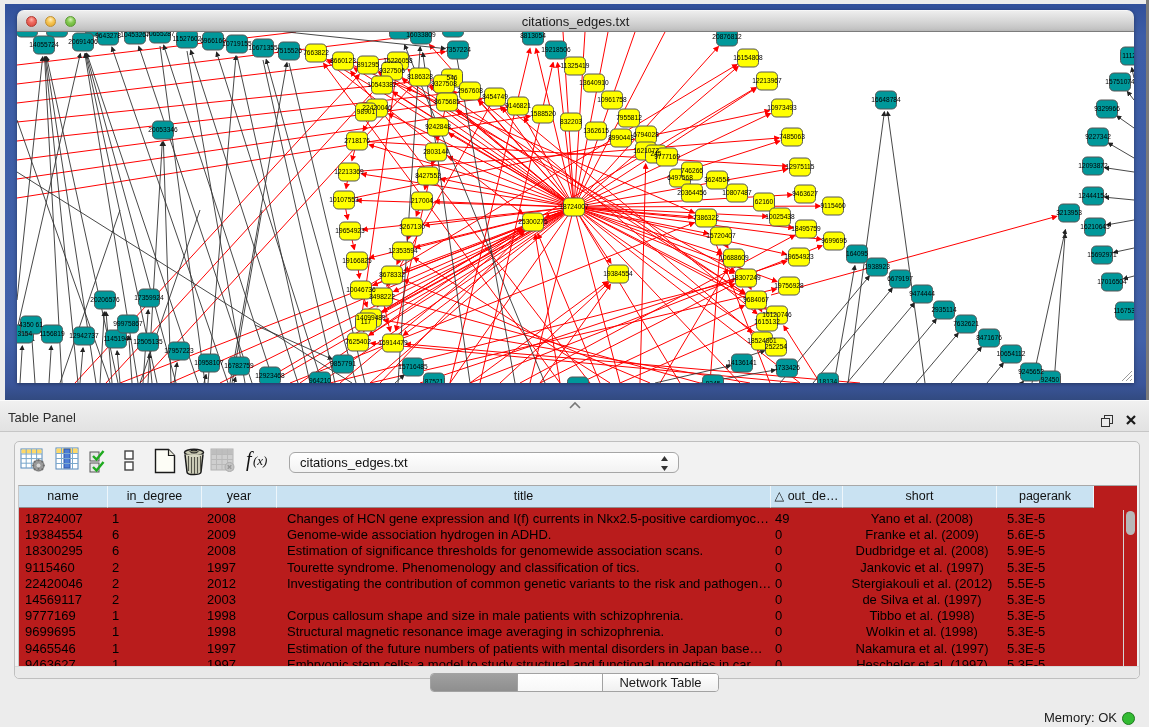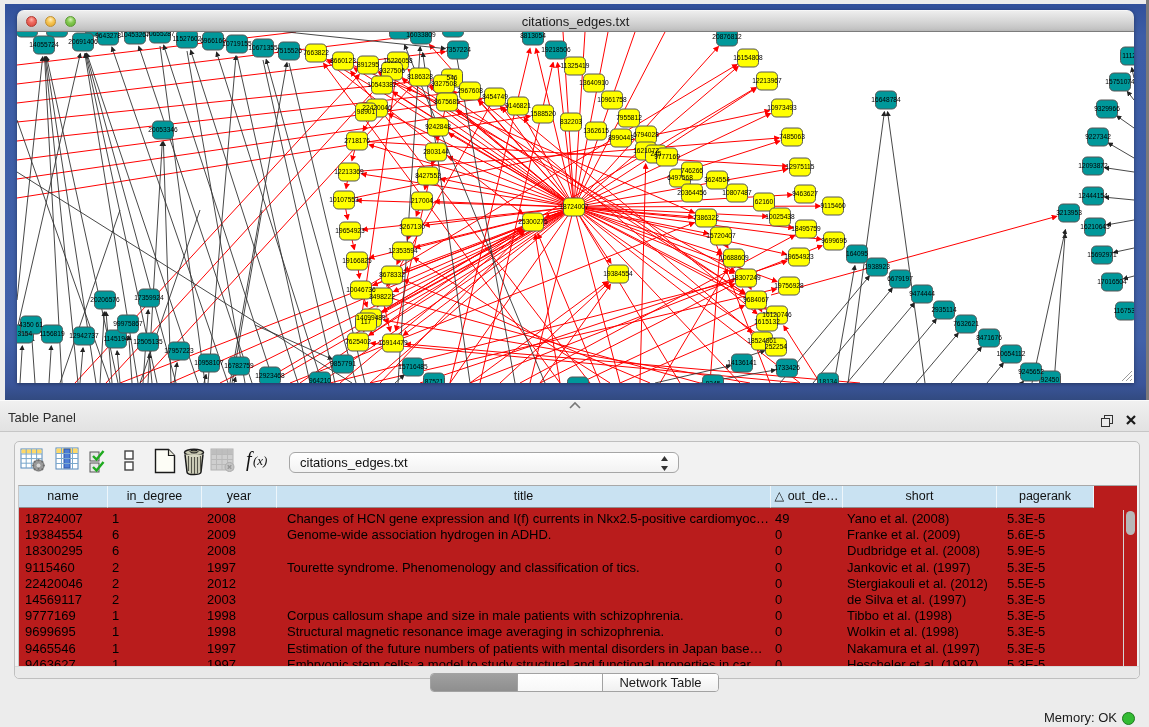--- a/index.html
+++ b/index.html
@@ -20,21 +20,21 @@
 .tool { position:absolute; left:3px; top:4px; height:32px; }
 .dd { position:absolute; left:274px; top:10px; width:390px; height:21px; background:linear-gradient(180deg,#ffffff,#f2f2f2); border:1px solid #a6a6a6; border-radius:6px; font-size:13px; color:#111; line-height:20px; padding-left:10px; }
 
 .tbl { position:absolute; left:3px; top:43px; width:1119px; height:182px; background:#b91c1c; border-top:1px solid #a8a8a8; border-left:1px solid #c8c8c8; overflow:hidden; }
 .th { position:absolute; left:0; top:0; height:22px; background:#c9e2f2; border-right:1px solid #eef6fb; border-bottom:1px solid #8e8e8e; font-size:12.5px; color:#111; text-align:center; line-height:21px; }
 .tr { position:relative; height:16.2px; font-size:13px; color:#000; white-space:nowrap; }
 .rows { position:absolute; left:0; top:25px; width:1119px; }
 .tr div { position:absolute; top:0; height:16px; line-height:16px; overflow:hidden; }
 .c0 { left:6px; width:83px; } .c1 { left:93px; width:88px; } .c2 { left:188px; width:70px; }
 .c3 { left:268px; width:486px; } .c4 { left:756px; width:66px; }
-.c5 { left:828px; width:150px; text-align:left; } .c6 { left:988px; width:95px; }
+.c5 { left:828px; width:150px; text-align:center; } .c6 { left:988px; width:95px; }
 .sbar { position:absolute; left:1104px; top:24px; width:14px; height:160px; border-left:1px solid #d5d5d5; }
 .sbar .th2 { position:absolute; left:2px; top:1px; width:9px; height:24px; background:#b8b8b8; border-radius:5px; }
 .bfoot { position:absolute; left:0px; bottom:0px; width:1124px; height:12px; background:#e9e9e9; border-radius:0 0 5px 5px; border-top:1px solid #d8d8d8; }
 .tabs { position:absolute; left:430px; top:273px; height:19px; display:flex; border:1px solid #a2a2a2; border-radius:4px; overflow:hidden; background:#fbfbfb; }
 .tab { font-size:13px; color:#1a1a1a; line-height:17px; padding:16px 10px; border-right:1px solid #a2a2a2; background:linear-gradient(180deg,#ffffff,#f0f0f0); }
 .tab.sel { background:linear-gradient(180deg,#a0a0a0,#7f7f7f); color:#fff; }
 .tab:last-child { border-right:none; }
 .status { position:absolute; right:14px; top:310px; font-size:13px; color:#1a1a1a; }
 .gdot { display:inline-block; width:13px; height:13px; border-radius:50%; background:#33bb33; border:1px solid #1d7a1d; vertical-align:-3px; margin-left:5px; }
 </style></head>
@@ -684,37 +684,39 @@
             <div class="c2">2009</div>
             <div class="c3">Genome-wide association hydrogen in ADHD.</div>
             <div class="c4">0</div>
             <div class="c5">Franke et al. (2009)</div>
             <div class="c6">5.6E-5</div>
           </div>
 <div class="tr">
             <div class="c0">18300295</div>
             <div class="c1">6</div>
             <div class="c2">2008</div>
+            <div class="c3">Estimation of significance thresholds for genomewide association scans.</div>
             <div class="c4">0</div>
             <div class="c5">Dudbridge et al. (2008)</div>
             <div class="c6">5.9E-5</div>
           </div>
 <div class="tr">
             <div class="c0">9115460</div>
             <div class="c1">2</div>
             <div class="c2">1997</div>
             <div class="c3">Tourette syndrome. Phenomenology and classification of tics.</div>
             <div class="c4">0</div>
             <div class="c5">Jankovic et al. (1997)</div>
             <div class="c6">5.3E-5</div>
           </div>
 <div class="tr">
             <div class="c0">22420046</div>
             <div class="c1">2</div>
             <div class="c2">2012</div>
+            <div class="c3">Investigating the contribution of common genetic variants to the risk and pathogen…</div>
             <div class="c4">0</div>
             <div class="c5">Stergiakouli et al. (2012)</div>
             <div class="c6">5.5E-5</div>
           </div>
 <div class="tr">
             <div class="c0">14569117</div>
             <div class="c1">2</div>
             <div class="c2">2003</div>
             <div class="c4">0</div>
             <div class="c5">de Silva et al. (1997)</div>

